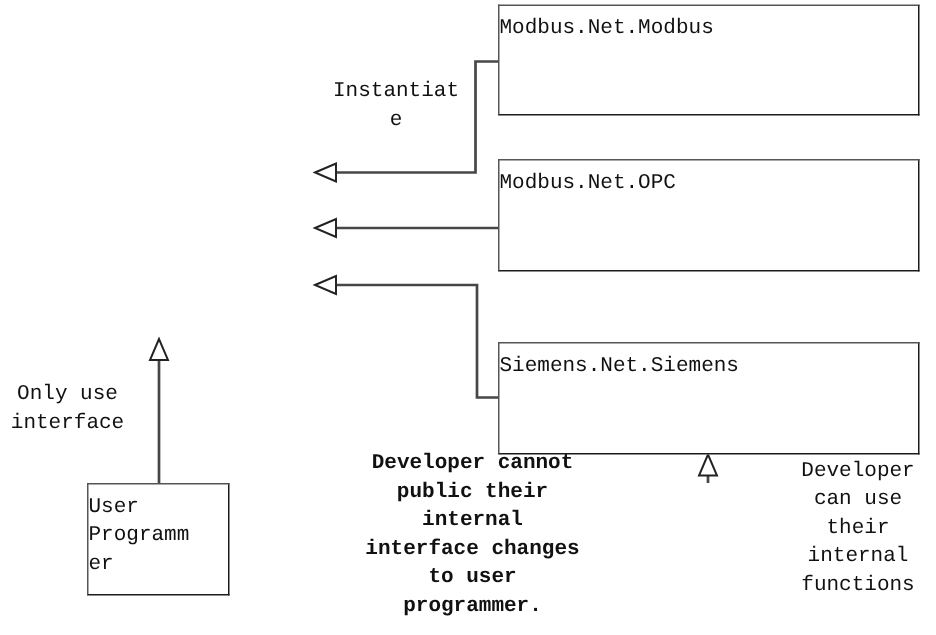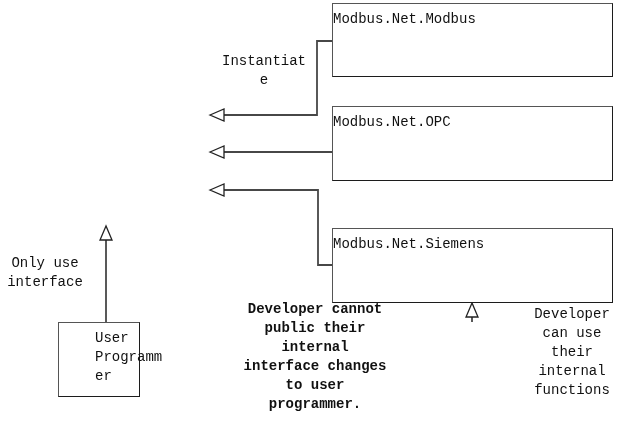--- a/index.html
+++ b/index.html
@@ -37,21 +37,21 @@
   }
   .box .box-title {
     display: block;
     padding-top: 6px;
     white-space: pre-line;
   }
   .box-modbus-net       { left: 3px;   top: 76px;  width: 205px; height: 149px; }
   .box-modbus-net-modbus{ left: 332px; top: 3px;   width: 281px; height: 74px; }
   .box-modbus-net-opc   { left: 332px; top: 106px; width: 281px; height: 75px; }
   .box-modbus-net-siemens{left: 332px; top: 228px; width: 281px; height: 75px; }
-  .box-user-programmer  { left: 58px;  top: 322px; width: 82px;  height: 75px; padding-left: 36px; }
+  .box-user-programmer  { left: 58px;  top: 322px; width: 95px;  height: 75px; }
   .box-protocol-developer{left: 425px; top: 322px; width: 95px;  height: 75px; }
   .note {
     position: absolute;
     text-align: center;
     white-space: pre-line;
   }
   .note-instantiate      { left: 221px; top: 52px;  width: 86px; }
   .note-only-use         { left: 5px;   top: 254px; width: 80px; }
   .note-developer-cannot { left: 241px; top: 300px; width: 148px; font-weight: bold; }
   .note-developer-can    { left: 532px; top: 305px; width: 80px; }
@@ -82,21 +82,21 @@
 
   <div class="box box-modbus-net-modbus">
     <span class="box-title">Modbus.Net.Modbus</span>
   </div>
 
   <div class="box box-modbus-net-opc">
     <span class="box-title">Modbus.Net.OPC</span>
   </div>
 
   <div class="box box-modbus-net-siemens">
-    <span class="box-title">Modbus.Net.Siemens</span>
+    <span class="box-title">Siemens.Net.Siemens</span>
   </div>
 
   <div class="box box-user-programmer">
     <span class="box-title">User
 Programm
 er</span>
   </div>
 
 
   <div class="note note-instantiate">Instantiat

